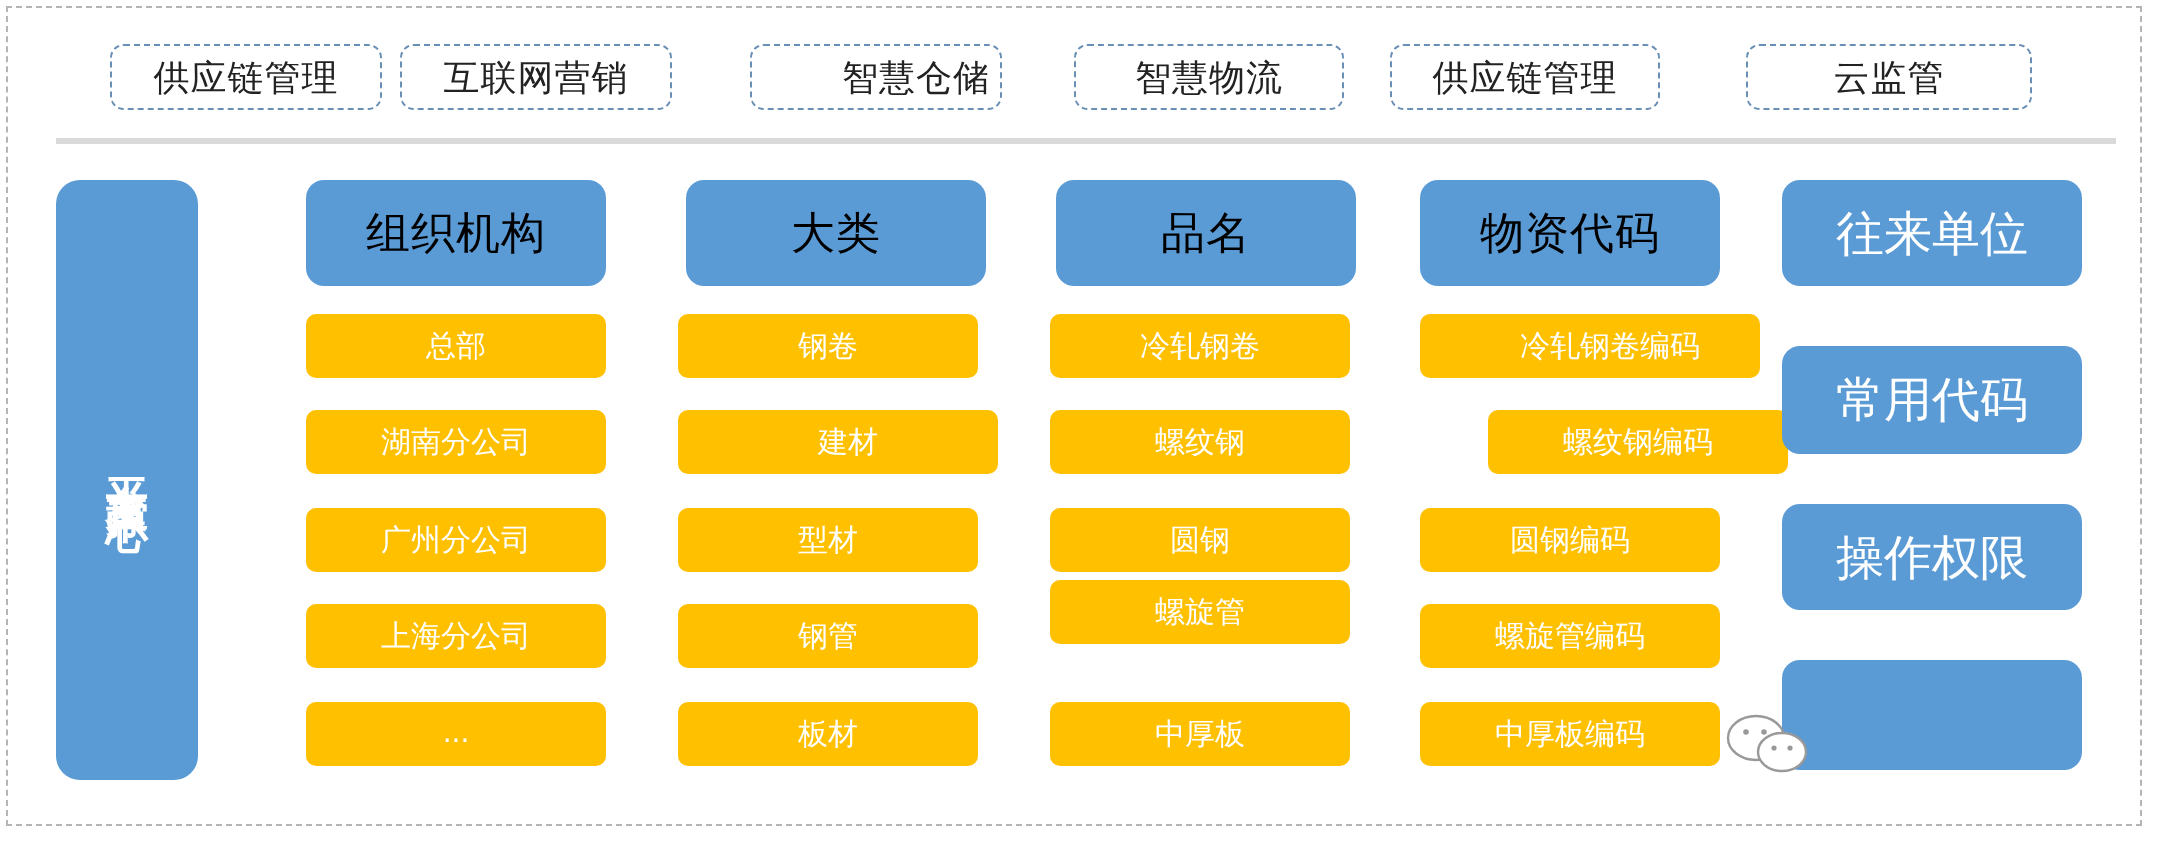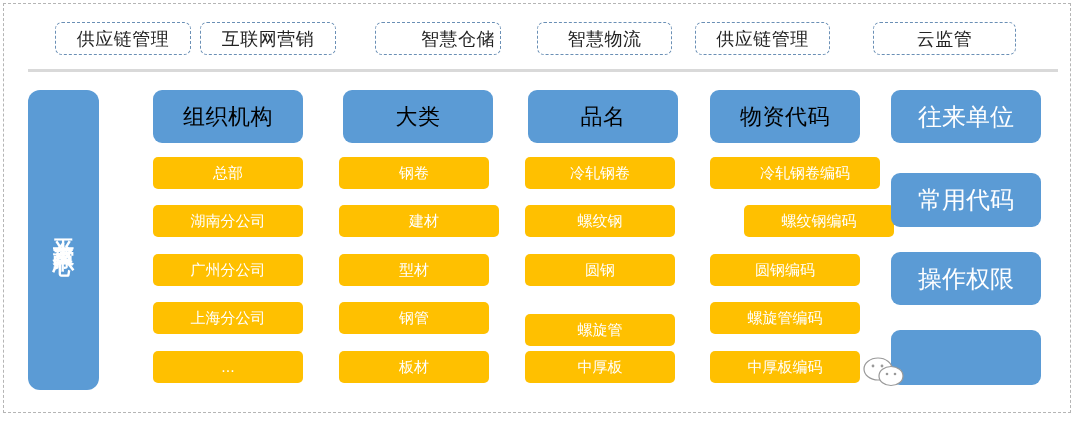--- a/index.html
+++ b/index.html
@@ -57,21 +57,21 @@
 <div class="cell" style="left:339px;top:157px;">钢卷</div>
 <div class="cell" style="left:339px;top:205px;padding-left:10px;">建材</div>
 <div class="cell" style="left:339px;top:254px;">型材</div>
 <div class="cell" style="left:339px;top:302px;">钢管</div>
 <div class="cell" style="left:339px;top:351px;">板材</div>
 
 <div class="hdr" style="left:528px;">品名</div>
 <div class="cell" style="left:525px;top:157px;">冷轧钢卷</div>
 <div class="cell" style="left:525px;top:205px;">螺纹钢</div>
 <div class="cell" style="left:525px;top:254px;">圆钢</div>
-<div class="cell" style="left:525px;top:314px;">螺旋管</div>
+<div class="cell" style="left:525px;top:290px;">螺旋管</div>
 <div class="cell" style="left:525px;top:351px;">中厚板</div>
 
 <div class="hdr" style="left:710px;">物资代码</div>
 <div class="cell" style="left:710px;top:157px;padding-left:20px;">冷轧钢卷编码</div>
 <div class="cell" style="left:708px;top:205px;margin-left:36px;">螺纹钢编码</div>
 <div class="cell" style="left:710px;top:254px;">圆钢编码</div>
 <div class="cell" style="left:710px;top:302px;">螺旋管编码</div>
 <div class="cell" style="left:710px;top:351px;">中厚板编码</div>
 
 <div class="rbox" style="top:90px;height:53px;">往来单位</div>

